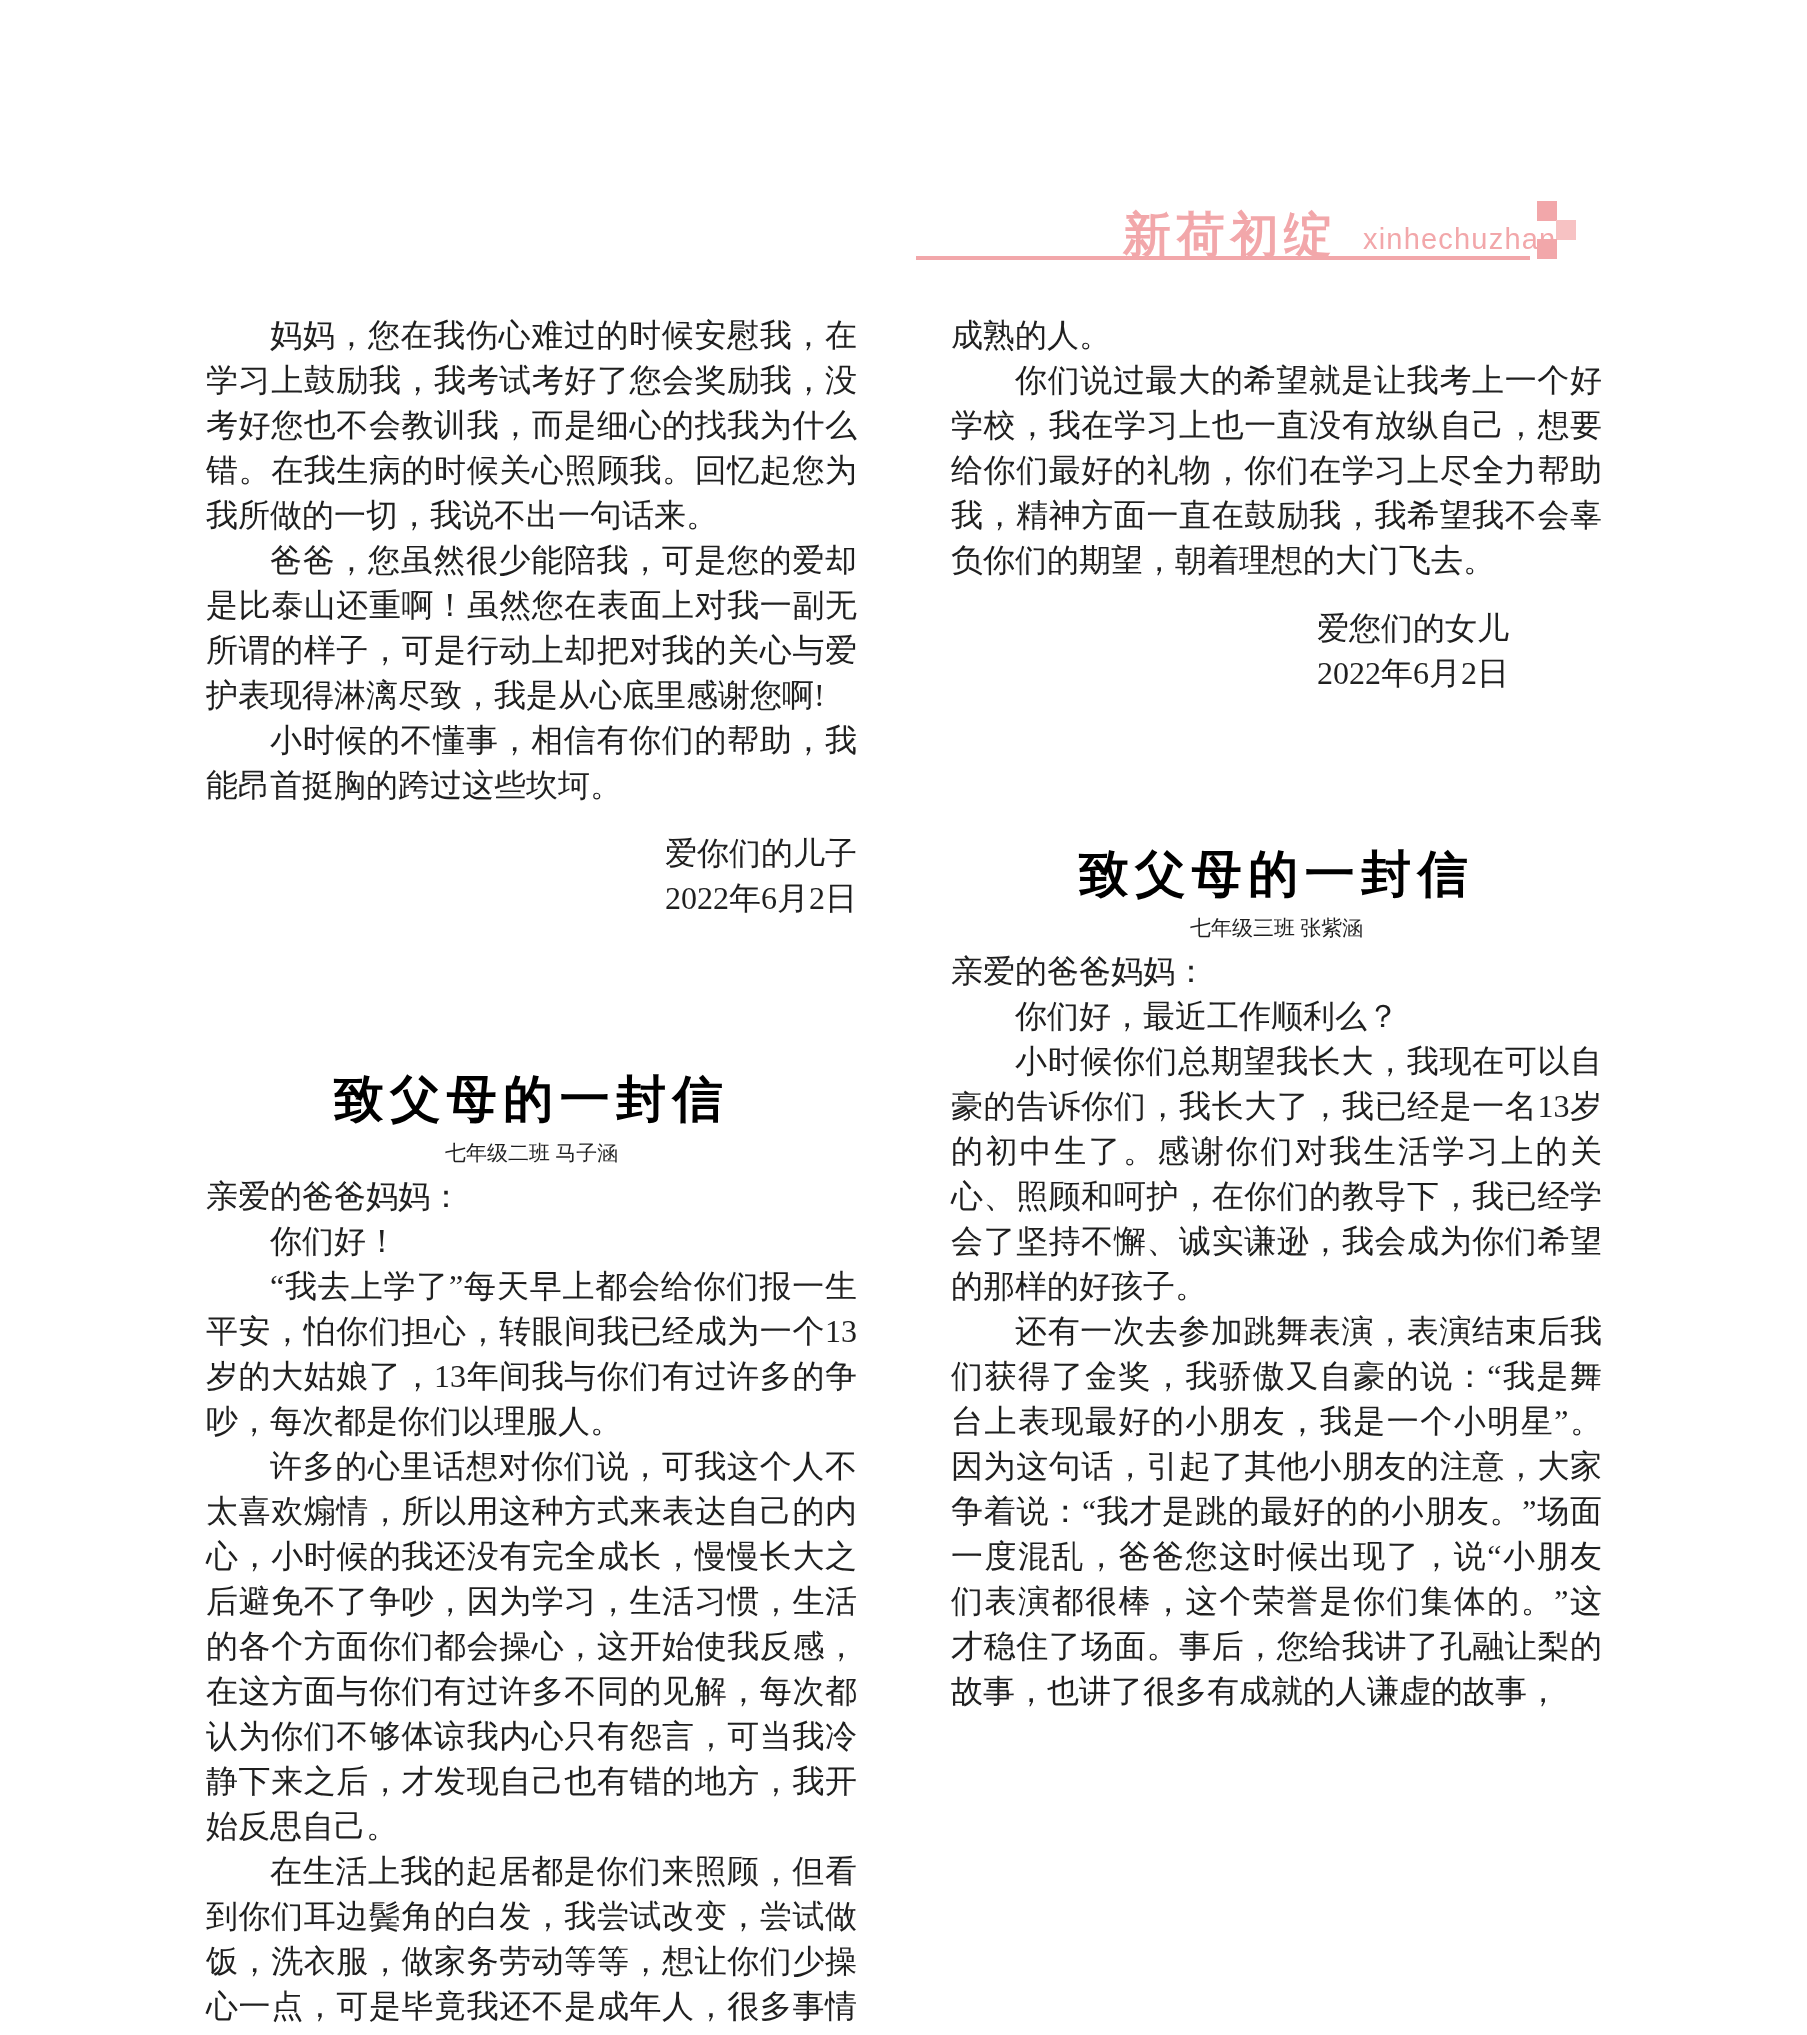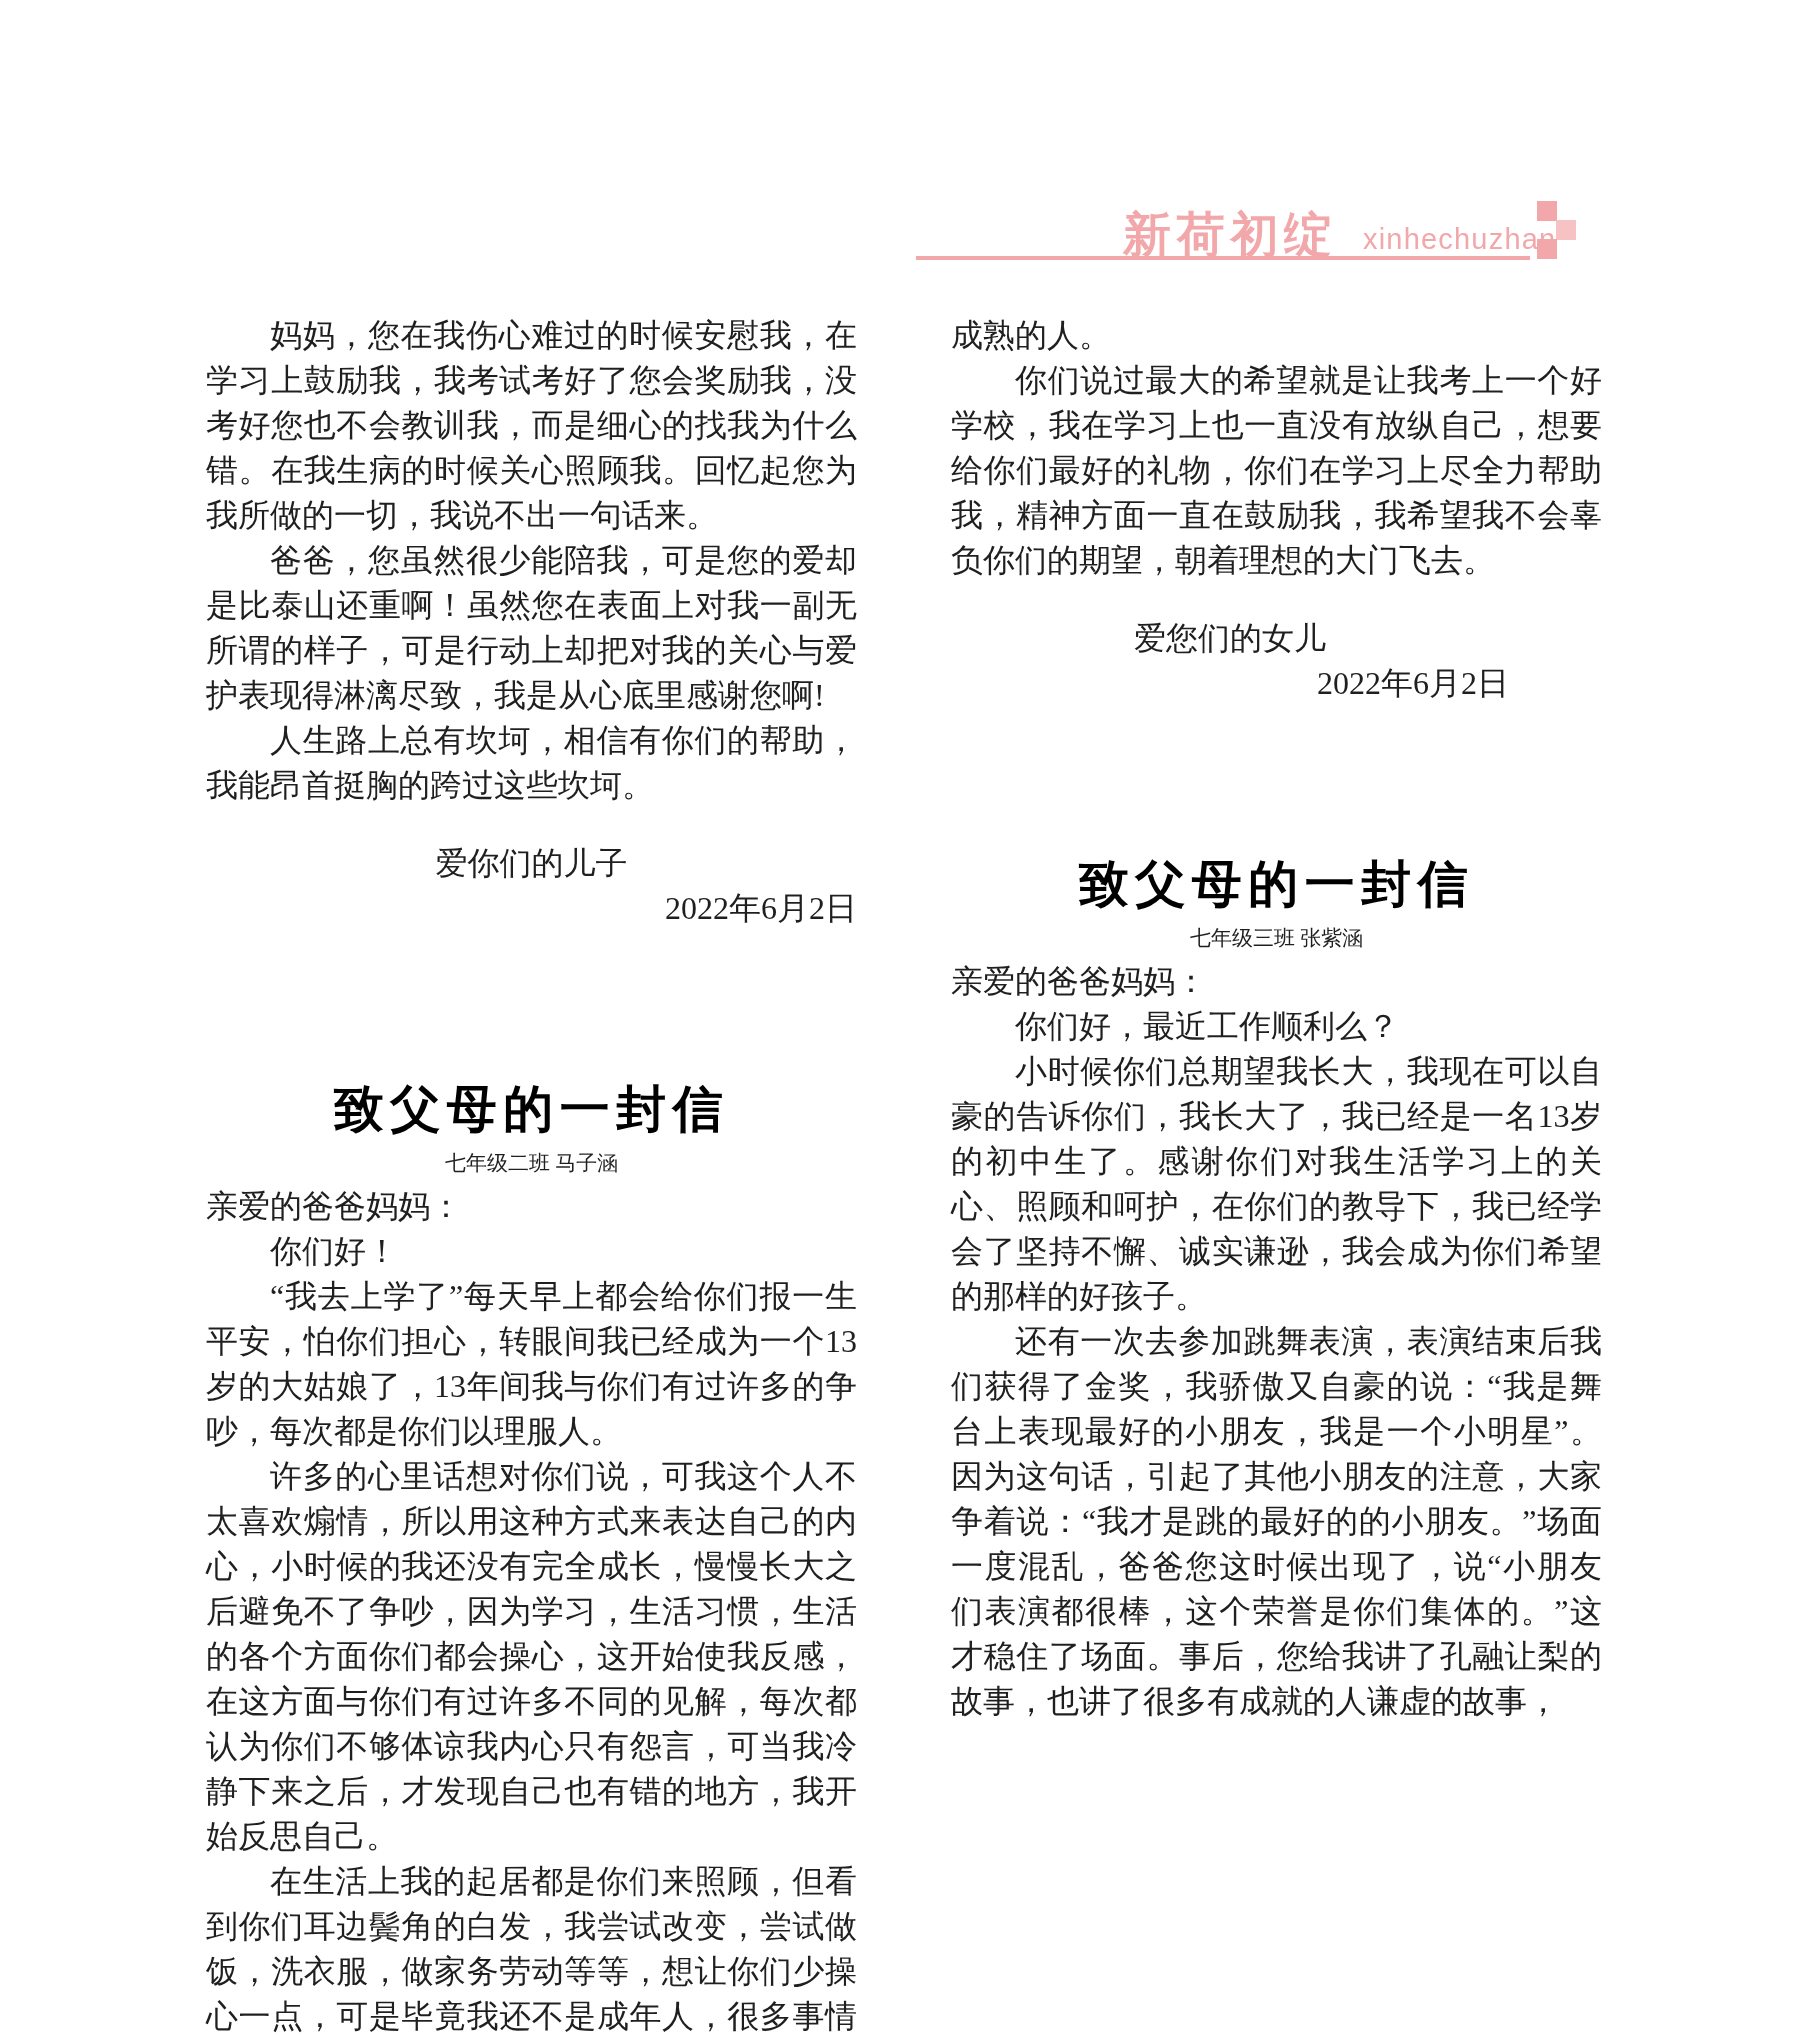--- a/index.html
+++ b/index.html
@@ -42,21 +42,21 @@
     position:absolute;top:313px;width:651px;
     font-size:32px;line-height:45px;
     text-align:justify;letter-spacing:0;
   }
   .col-left{left:206px;}
   .col-right{left:951px;}
   .col p{margin:0;padding:0;}
   .body-p{text-indent:2em;}
   .no-indent{text-indent:0;}
   .sign{text-align:right;text-indent:0;padding-right:48px;}
-  .sign.first{margin-top:33px;text-align:center;}
+  .sign.first{margin-top:23px;}
   .col-right .sign{padding-right:93px;}
   .article-title{
     margin:145px 0 0 0;padding:0;
     text-align:center;font-weight:bold;
     font-size:50px;line-height:67px;letter-spacing:6.5px;
     color:#000000;text-indent:0;
   }
   .author{
     margin-top:33px;
     text-align:center;font-size:21px;line-height:41px;text-indent:0;
@@ -71,21 +71,21 @@
   <div class="brand-cn">新荷初绽</div>
   <div class="brand-py">xinhechuzhan</div>
   <div class="header-rule"></div>
   <div class="sq sq1"></div>
   <div class="sq sq2"></div>
   <div class="sq sq3"></div>
 
   <section class="col col-left">
     <p class="body-p">妈妈，您在我伤心难过的时候安慰我，在学习上鼓励我，我考试考好了您会奖励我，没考好您也不会教训我，而是细心的找我为什么错。在我生病的时候关心照顾我。回忆起您为我所做的一切，我说不出一句话来。</p>
     <p class="body-p">爸爸，您虽然很少能陪我，可是您的爱却是比泰山还重啊！虽然您在表面上对我一副无所谓的样子，可是行动上却把对我的关心与爱护表现得淋漓尽致，我是从心底里感谢您啊!</p>
-    <p class="body-p">人生路上总有坎坷，相信有你们的帮助，我能昂首挺胸的跨过这些坎坷。</p>
+    <p class="body-p">小时候的不懂事，相信有你们的帮助，我能昂首挺胸的跨过这些坎坷。</p>
     <p class="sign first">爱你们的儿子</p>
     <p class="sign">2022年6月2日</p>
     <h2 class="article-title">致父母的一封信</h2>
     <p class="author">七年级二班 马子涵</p>
     <p class="body-p no-indent salutation">亲爱的爸爸妈妈：</p>
     <p class="body-p">你们好！</p>
     <p class="body-p">“我去上学了”每天早上都会给你们报一生平安，怕你们担心，转眼间我已经成为一个13岁的大姑娘了，13年间我与你们有过许多的争吵，每次都是你们以理服人。</p>
     <p class="body-p">许多的心里话想对你们说，可我这个人不太喜欢煽情，所以用这种方式来表达自己的内心，小时候的我还没有完全成长，慢慢长大之后避免不了争吵，因为学习，生活习惯，生活的各个方面你们都会操心，这开始使我反感，在这方面与你们有过许多不同的见解，每次都认为你们不够体谅我内心只有怨言，可当我冷静下来之后，才发现自己也有错的地方，我开始反思自己。</p>
     <p class="body-p">在生活上我的起居都是你们来照顾，但看到你们耳边鬓角的白发，我尝试改变，尝试做饭，洗衣服，做家务劳动等等，想让你们少操心一点，可是毕竟我还不是成年人，很多事情需要你们操心，但是我也努力让我变成一个更</p>
   </section>

